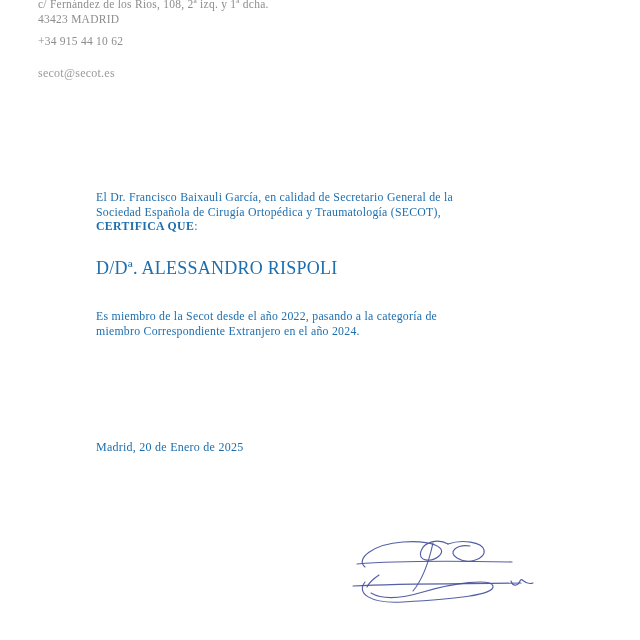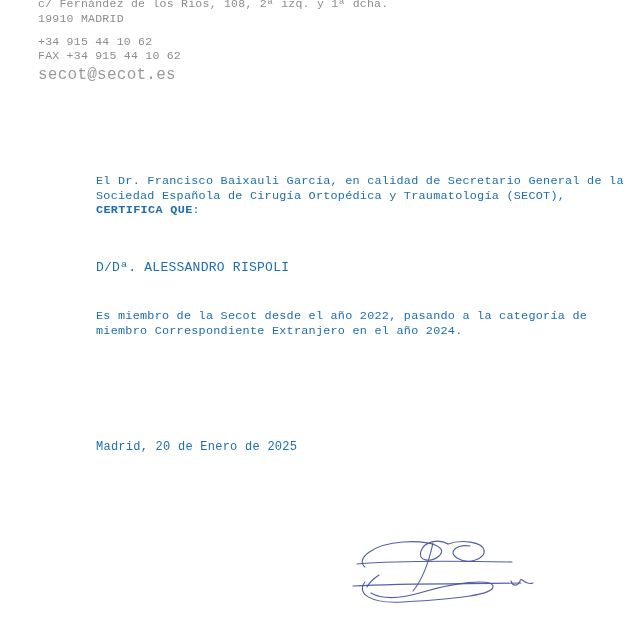--- a/index.html
+++ b/index.html
@@ -1,41 +1,41 @@
 <!DOCTYPE html>
 <html><head>
 <meta charset="utf-8">
 <style>
   html,body{margin:0;padding:0;background:#ffffff;}
   .page{
     position:relative;
     width:640px;height:640px;
     background:#ffffff;
     overflow:hidden;
-    font-family:Liberation Mono, monospace;
+    font-family:Liberation Serif, serif;
   }
   
   .letterhead{
     position:absolute;left:38px;top:-3px;
     color:#8d8d8d;
     font-size:11.5px;line-height:14.5px;letter-spacing:0.25px;
   }
   .letterhead .addr div{white-space:nowrap;}
   .letterhead .contact{margin-top:9px;font-size:11.5px;line-height:13.5px;}
-  .letterhead .contact .email{font-size:16px;color:#9a9a9a;margin-top:7px;}
+  .letterhead .contact .email{font-size:12px;color:#9a9a9a;margin-top:18px;}
   
   .letter-body{
     position:absolute;left:96px;top:0;width:480px;
     color:#1d6eae;
     font-size:11.8px;line-height:14.6px;letter-spacing:0.25px;
   }
   .letter-body p{margin:0;position:absolute;left:0;white-space:nowrap;}
-  .p-intro{top:174px;}
+  .p-intro{top:190px;}
   .p-intro strong{font-weight:bold;letter-spacing:0.35px;}
-  .p-name{top:261px;font-size:13px;}
+  .p-name{top:261px;font-size:18px;}
   .p-membership{top:309px;}
   .p-date{top:440px;font-size:12px;}
   
   .signature{
     position:absolute;left:343px;top:531px;width:220px;height:82px;
   }
   .signature svg{display:block;width:100%;height:100%;}
   .signature path{
     fill:none;
     stroke:#46519e;
@@ -45,25 +45,24 @@
   }
 </style>
 </head>
 <body>
 
 <div class="page">
 
   <div class="letterhead">
     <div class="addr">
       <div>c/ Fernández de los Ríos, 108, 2ª izq. y 1ª dcha.</div>
-      <div>19910 MADRID</div>
+      <div>43423 MADRID</div>
     </div>
     <div class="contact">
       <div>+34 915 44 10 62</div>
-      <div>FAX +34 915 44 10 62</div>
       <div class="email">secot@secot.es</div>
     </div>
   </div>
 
   <div class="letter-body">
 
     <p class="p-intro">
       <span>El Dr. Francisco Baixauli García, en calidad de Secretario General de la</span><br>
       <span>Sociedad Española de Cirugía Ortopédica y Traumatología (SECOT),</span><br>
       <strong>CERTIFICA QUE</strong><span>:</span>

